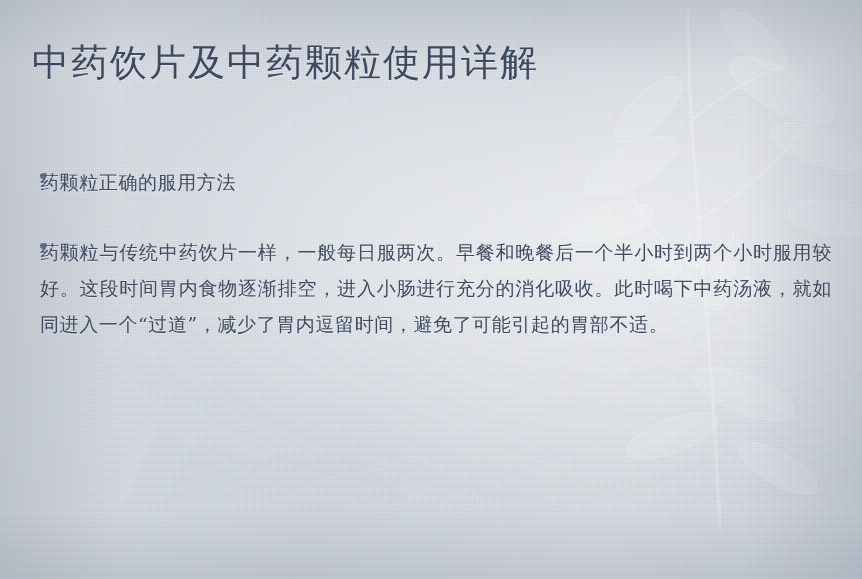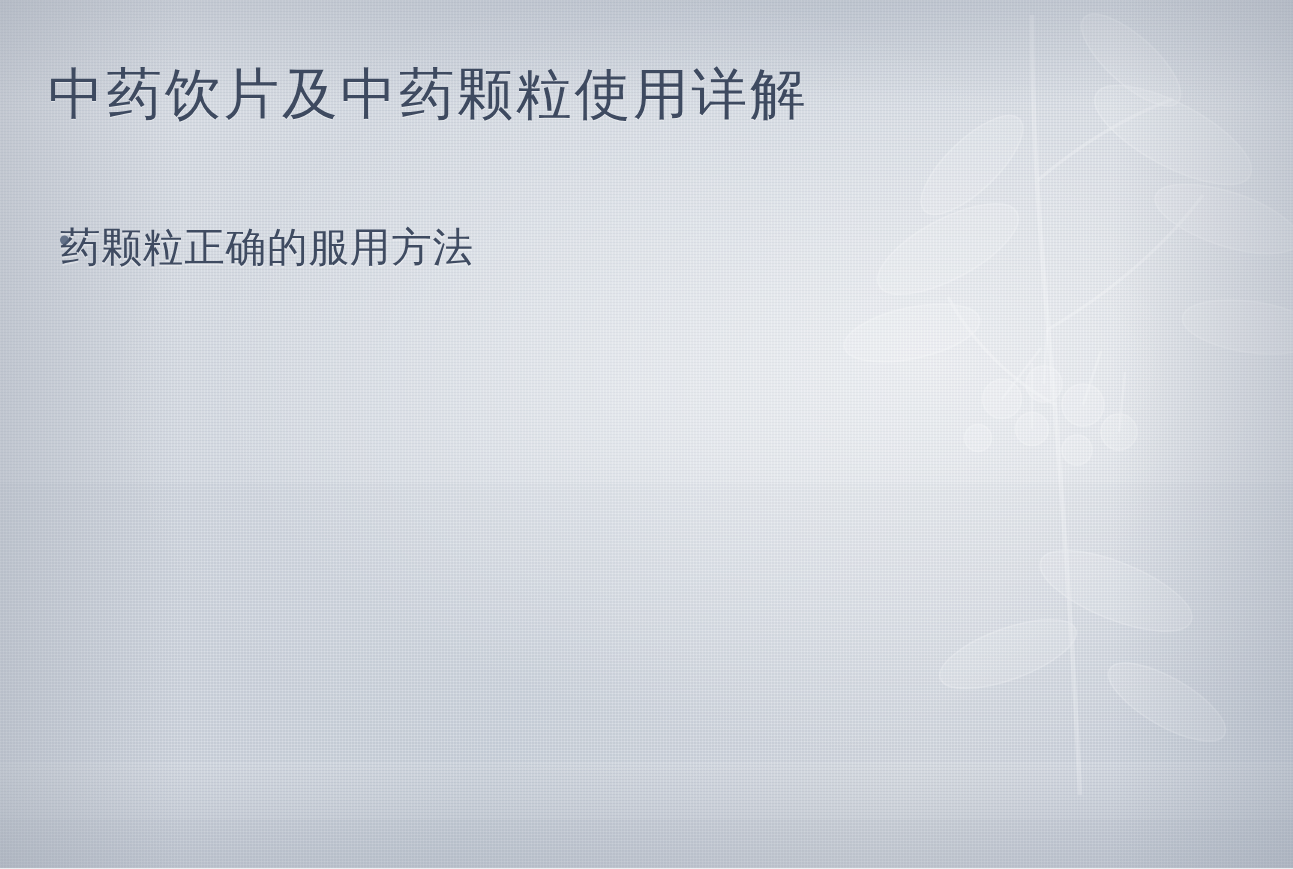--- a/index.html
+++ b/index.html
@@ -93,22 +93,22 @@
     top: 9px;
     width: 6px;
     height: 6px;
     border-radius: 50%;
     background: #51607a;
     opacity: 0.85;
   }
 
   .bullet-text {
     display: block;
-    margin-top: 8px;
-    font-size: 27px;
+    margin-top: 24px;
+    font-size: 19px;
     line-height: 36px;
     color: #3f4b61;
     font-family: "DejaVu Serif", "Liberation Serif", serif;
     letter-spacing: 0.6px;
     text-shadow: 0 1px 0 rgba(255,255,255,0.35);
     max-width: 795px;
     text-align: justify;
   }
 
   .b1 { margin-bottom: 34px; }
@@ -163,16 +163,20 @@
     <div class="title">中药饮片及中药颗粒使用详解</div>
 
     <div class="bullets">
 
       <div class="bullet-block b1">
         <span class="bullet-dot"></span>
         <span class="bullet-text">药颗粒正确的服用方法</span>
       </div>
 
 
+      <div class="bullet-block">
+        <span class="bullet-dot"></span>
+        <span class="bullet-text">药颗粒与传统中药饮片一样，一般每日服两次。早餐和晚餐后一个半小时到两个小时服用较好。这段时间胃内食物逐渐排空，进入小肠进行充分的消化吸收。此时喝下中药汤液，就如同进入一个“过道”，减少了胃内逗留时间，避免了可能引起的胃部不适。</span>
+      </div>
 
     </div>
   </div>
 </div>
 
 </body></html>

